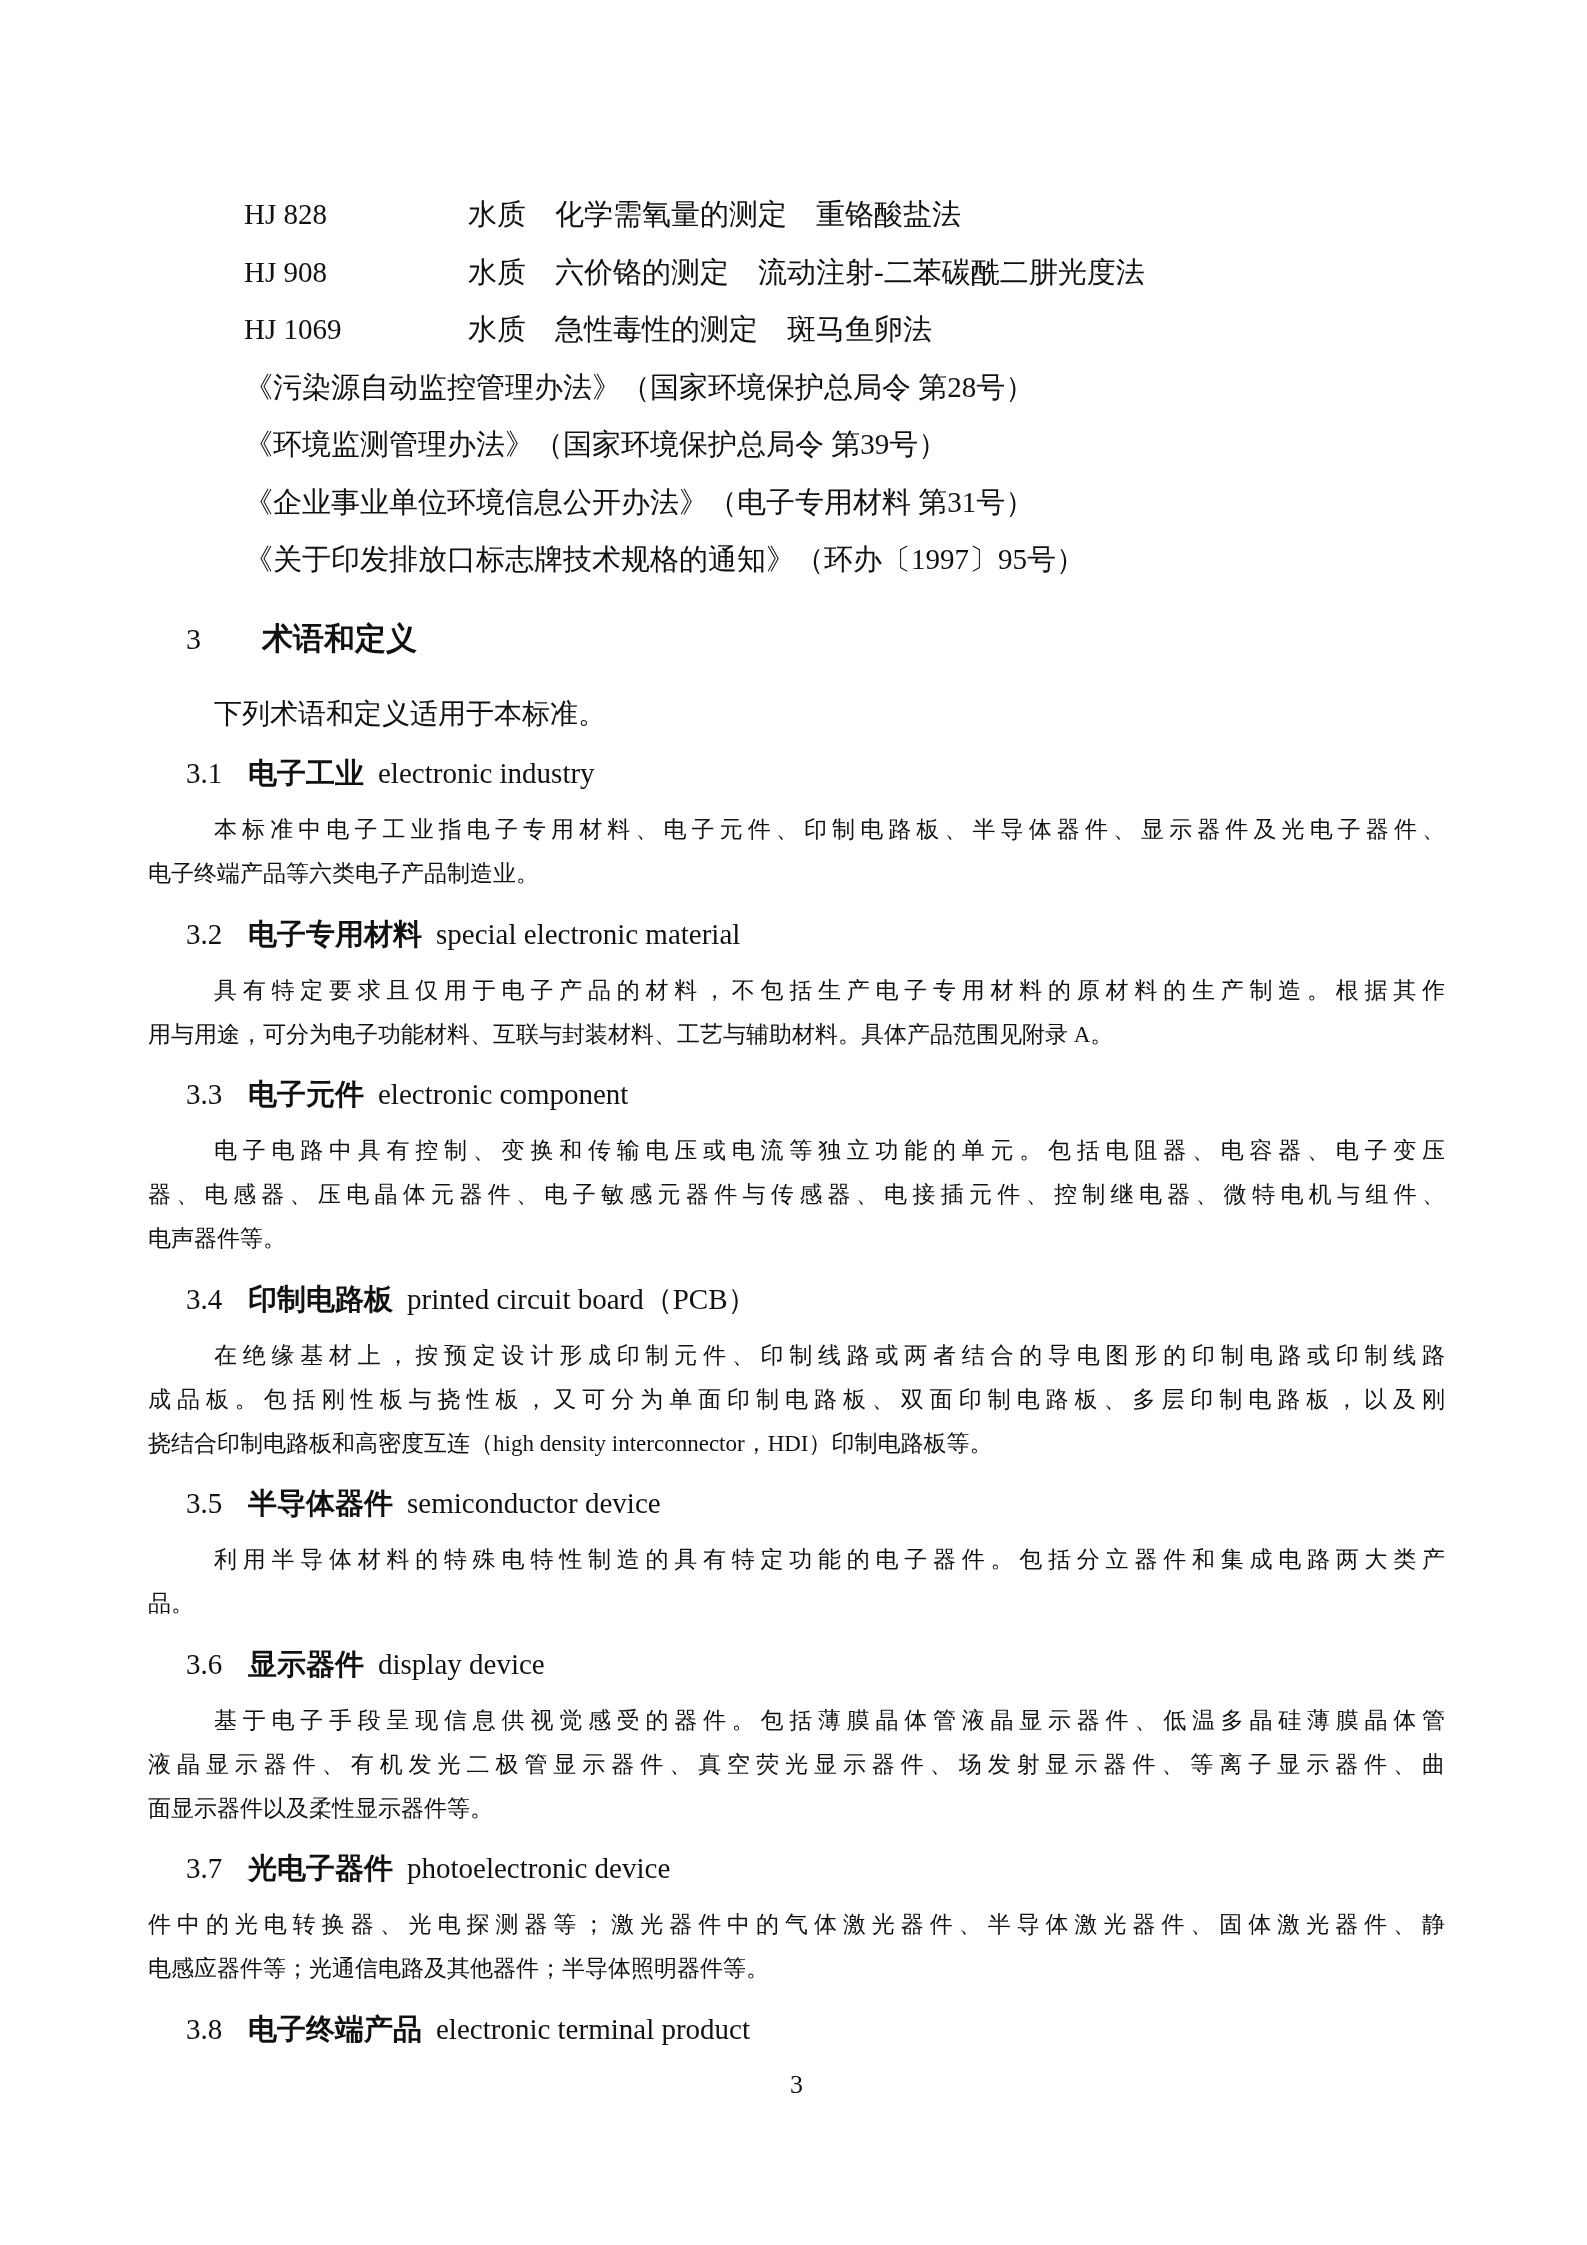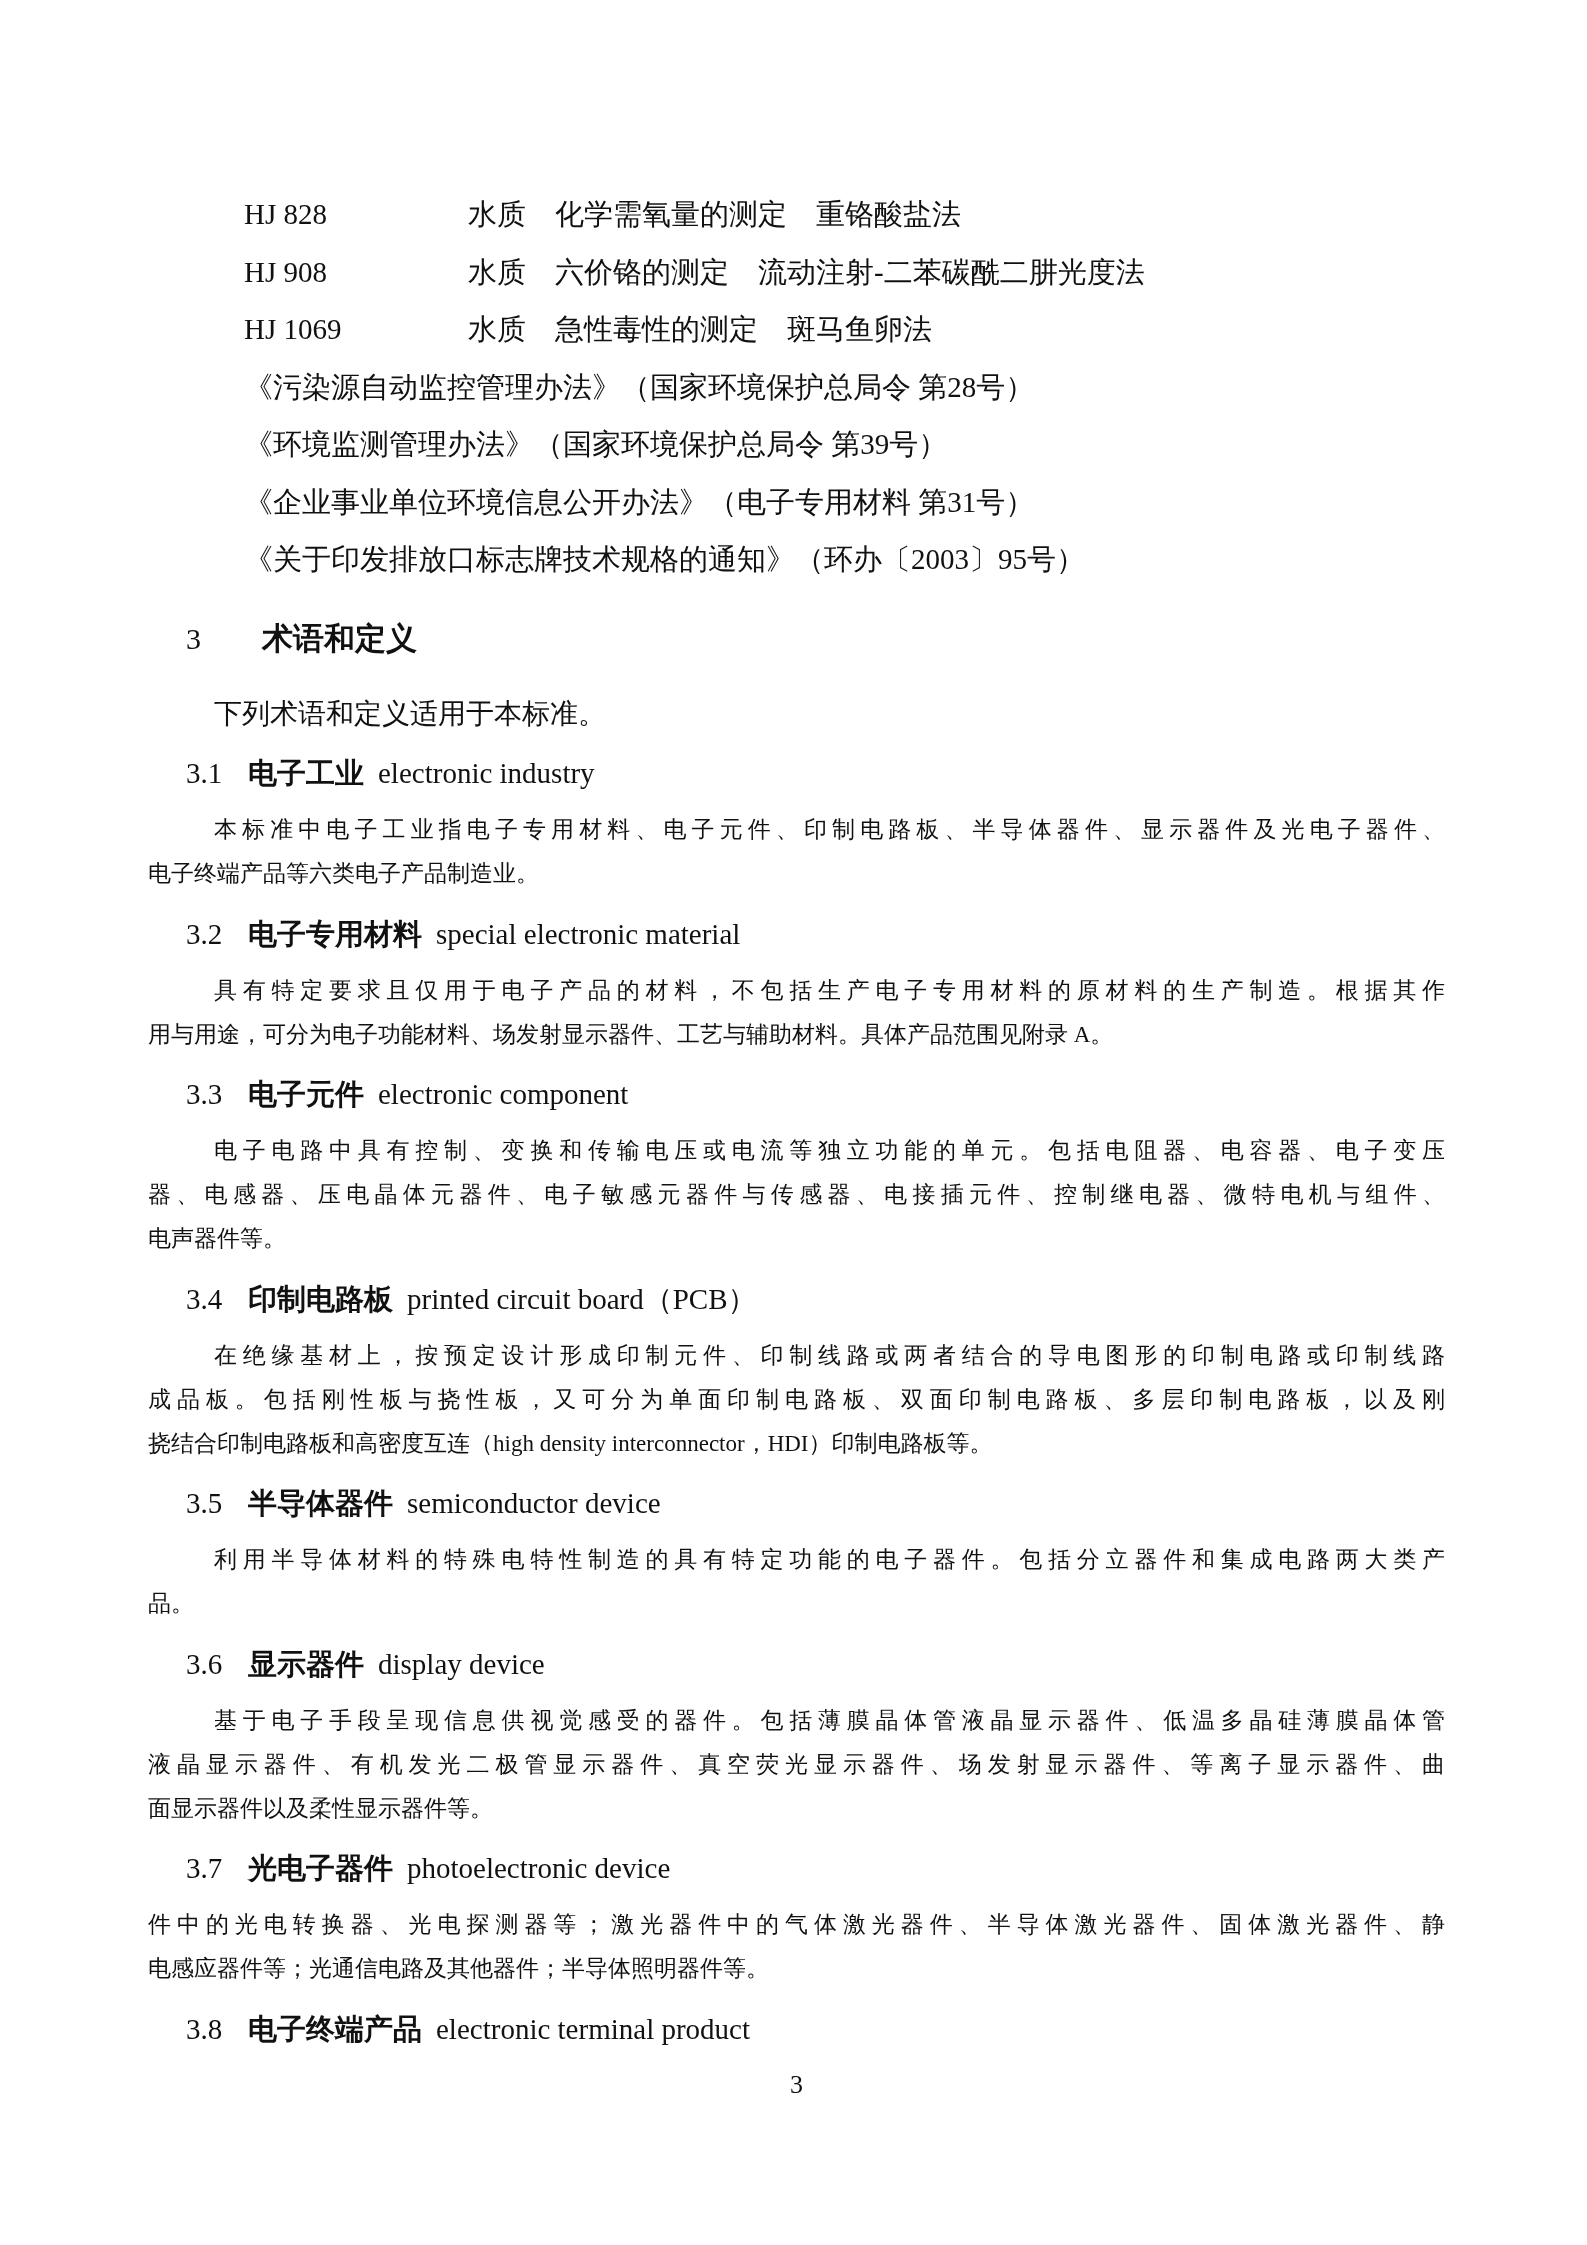--- a/index.html
+++ b/index.html
@@ -92,21 +92,21 @@
     </div>
     <div class="ref-row">
       <span class="ref-code">HJ 908</span><span>水质　六价铬的测定　流动注射-二苯碳酰二肼光度法</span>
     </div>
     <div class="ref-row">
       <span class="ref-code">HJ 1069</span><span>水质　急性毒性的测定　斑马鱼卵法</span>
     </div>
     <div class="ref-row">《污染源自动监控管理办法》（国家环境保护总局令 第28号）</div>
     <div class="ref-row">《环境监测管理办法》（国家环境保护总局令 第39号）</div>
     <div class="ref-row">《企业事业单位环境信息公开办法》（电子专用材料 第31号）</div>
-    <div class="ref-row">《关于印发排放口标志牌技术规格的通知》（环办〔2003〕95号）</div>
+    <div class="ref-row">《关于印发排放口标志牌技术规格的通知》（环办〔1997〕95号）</div>
   </div>
 
   <div class="h3">
     <span class="h3-num">3</span><span>术语和定义</span>
   </div>
 
   <div class="intro">下列术语和定义适用于本标准。</div>
 
   <div class="term-h">
     <span class="term-num">3.1</span><span class="term-zh">电子工业</span><span class="term-en">electronic industry</span>
@@ -114,21 +114,21 @@
   <div class="term-body">
     <div class="bl first">本标准中电子工业指电子专用材料、电子元件、印制电路板、半导体器件、显示器件及光电子器件、</div>
     <div class="bl last">电子终端产品等六类电子产品制造业。</div>
   </div>
 
   <div class="term-h">
     <span class="term-num">3.2</span><span class="term-zh">电子专用材料</span><span class="term-en">special electronic material</span>
   </div>
   <div class="term-body">
     <div class="bl first">具有特定要求且仅用于电子产品的材料，不包括生产电子专用材料的原材料的生产制造。根据其作</div>
-    <div class="bl last">用与用途，可分为电子功能材料、场发射显示器件、工艺与辅助材料。具体产品范围见附录 A。</div>
+    <div class="bl last">用与用途，可分为电子功能材料、互联与封装材料、工艺与辅助材料。具体产品范围见附录 A。</div>
   </div>
 
   <div class="term-h">
     <span class="term-num">3.3</span><span class="term-zh">电子元件</span><span class="term-en">electronic component</span>
   </div>
   <div class="term-body">
     <div class="bl first">电子电路中具有控制、变换和传输电压或电流等独立功能的单元。包括电阻器、电容器、电子变压</div>
     <div class="bl">器、电感器、压电晶体元器件、电子敏感元器件与传感器、电接插元件、控制继电器、微特电机与组件、</div>
     <div class="bl last">电声器件等。</div>
   </div>

